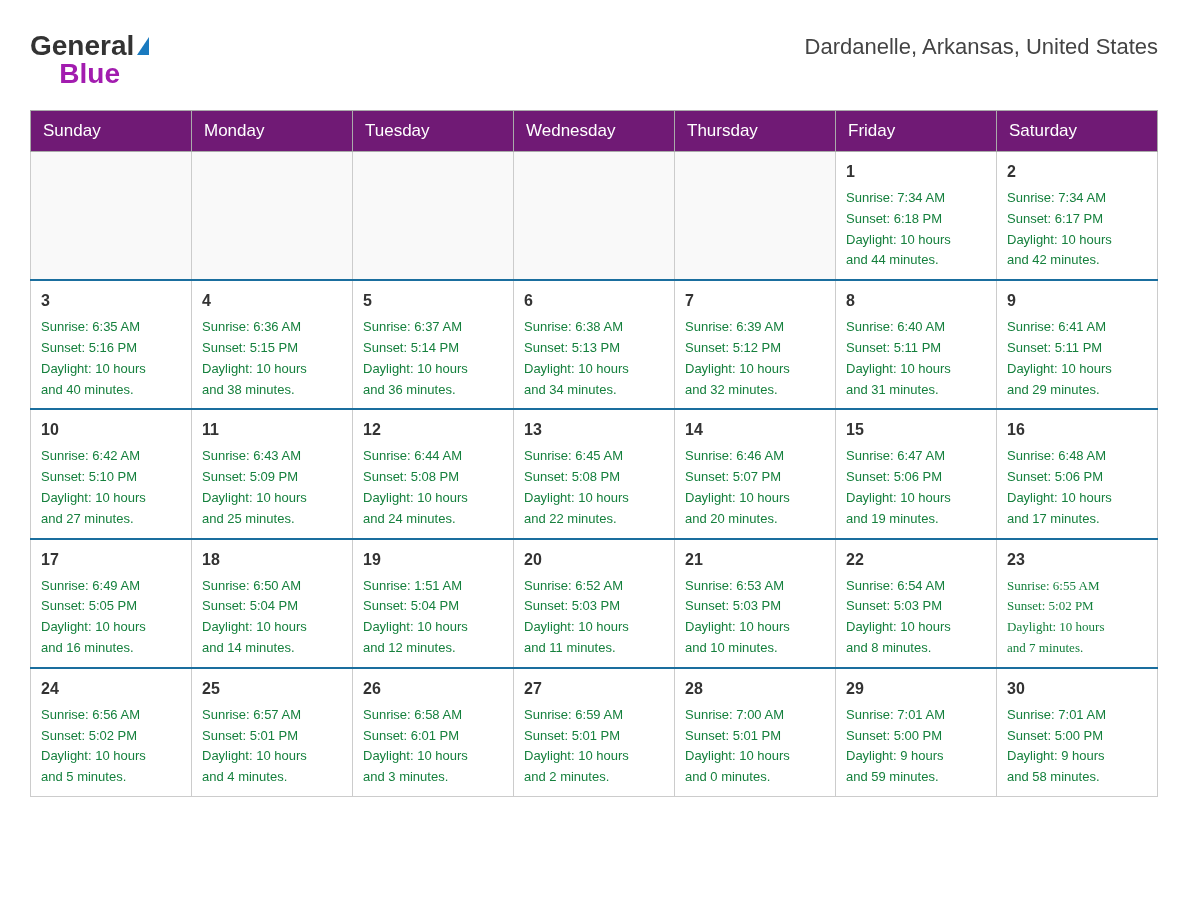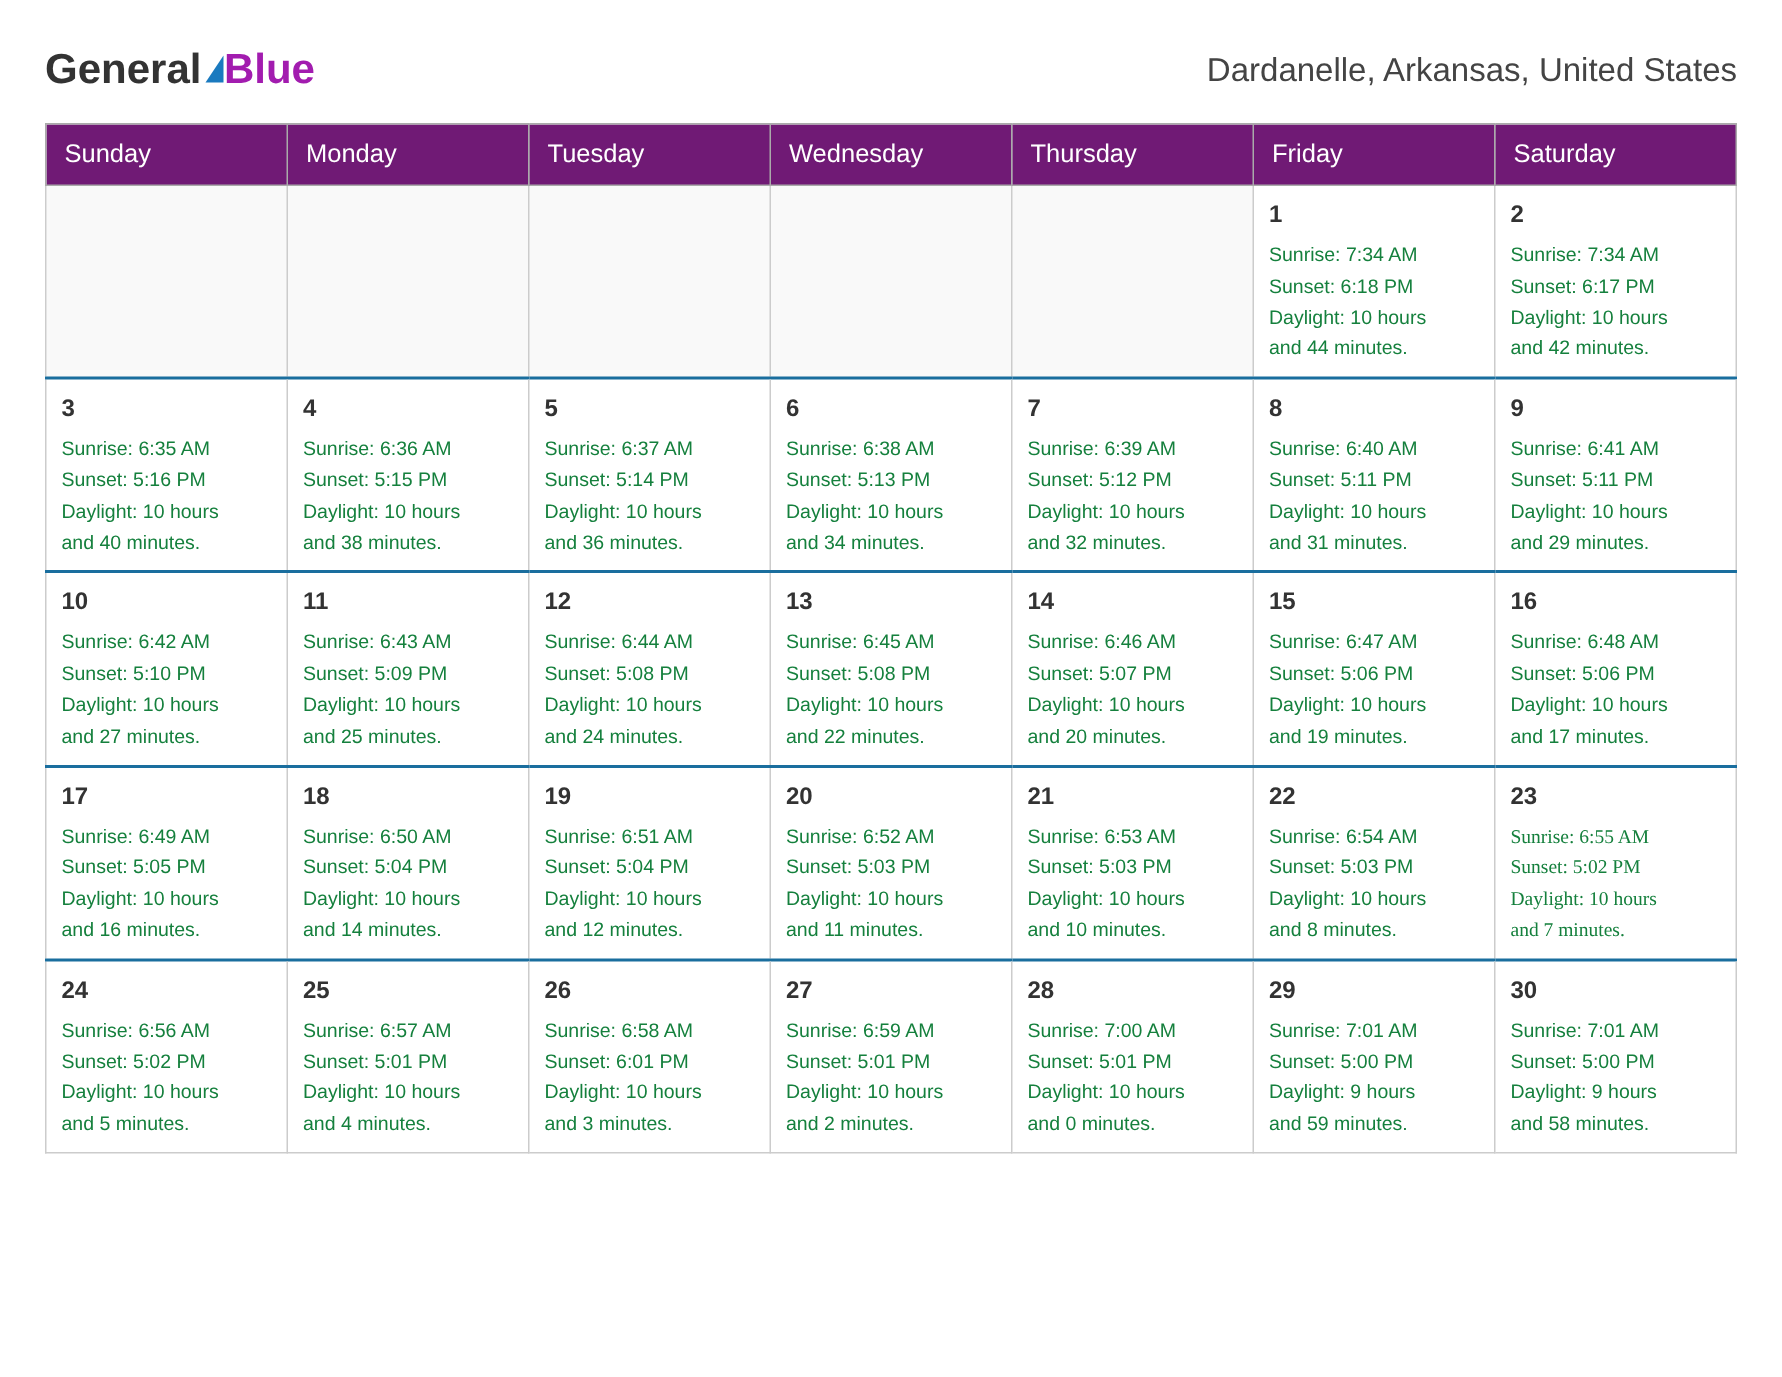--- a/index.html
+++ b/index.html
@@ -11,22 +11,22 @@
       min-height: 918px;
     }
     .header-area {
       display: flex;
       justify-content: space-between;
       align-items: flex-start;
       margin-bottom: 20px;
     }
     .logo {
       display: flex;
-      flex-direction: row;
-      align-items: flex-end;
+      flex-direction: column;
+      align-items: center;
     }
     .logo-general {
       font-size: 28px;
       font-weight: bold;
       color: #333;
       display: flex;
       align-items: center;
     }
     .logo-arrow {
       width: 0;
@@ -260,21 +260,21 @@
         </td>
         <td>
           <span class="day-number">18</span>
           <div class="day-info" style="white-space: pre-line;">Sunrise: 6:50 AM
 Sunset: 5:04 PM
 Daylight: 10 hours
 and 14 minutes.</div>
         </td>
         <td>
           <span class="day-number">19</span>
-          <div class="day-info" style="white-space: pre-line;">Sunrise: 6:51 AM
+          <div class="day-info" style="white-space: pre-line;">Sunrise: 1:51 AM
 Sunset: 5:04 PM
 Daylight: 10 hours
 and 12 minutes.</div>
         </td>
         <td>
           <span class="day-number">20</span>
           <div class="day-info" style="white-space: pre-line;">Sunrise: 6:52 AM
 Sunset: 5:03 PM
 Daylight: 10 hours
 and 11 minutes.</div>

